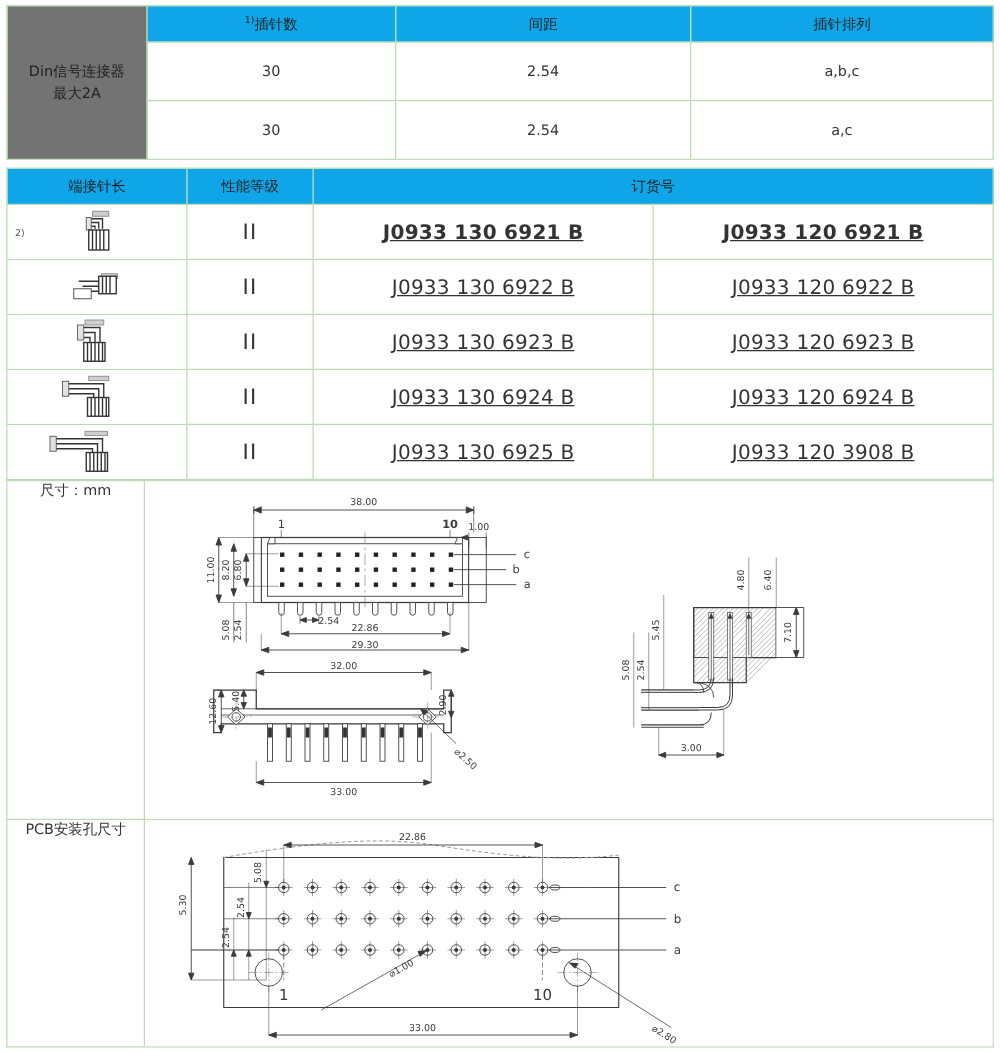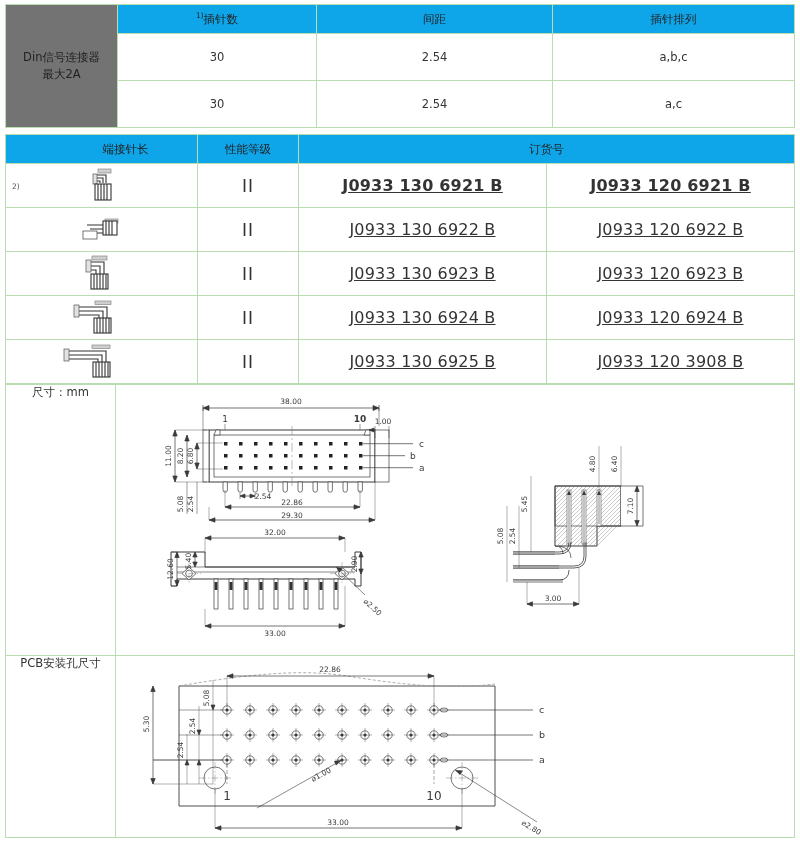--- a/index.html
+++ b/index.html
@@ -56,21 +56,21 @@
       <td class="cell">a,c</td>
     </tr>
   </tbody>
     </table>
 
   <div class="gap"></div>
 
   <table class="tbl">
     <tbody>
         <tr>
-      <td class="hdr" style="width:143px;padding-left:48px;">端接针长</td>
+      <td class="hdr" style="width:143px;">端接针长</td>
       <td class="hdr" style="width:100px;">性能等级</td>
       <td class="hdr" colspan="2">订货号</td>
     </tr>
 
     <tr>
       <td class="cell iconcell">
         <span class="noteidx">2)</span>
         <div class="iconwrap">
           <svg width="46" height="38" viewBox="0 0 46 38">
             <g stroke="#333" fill="none" stroke-width="1.1">

